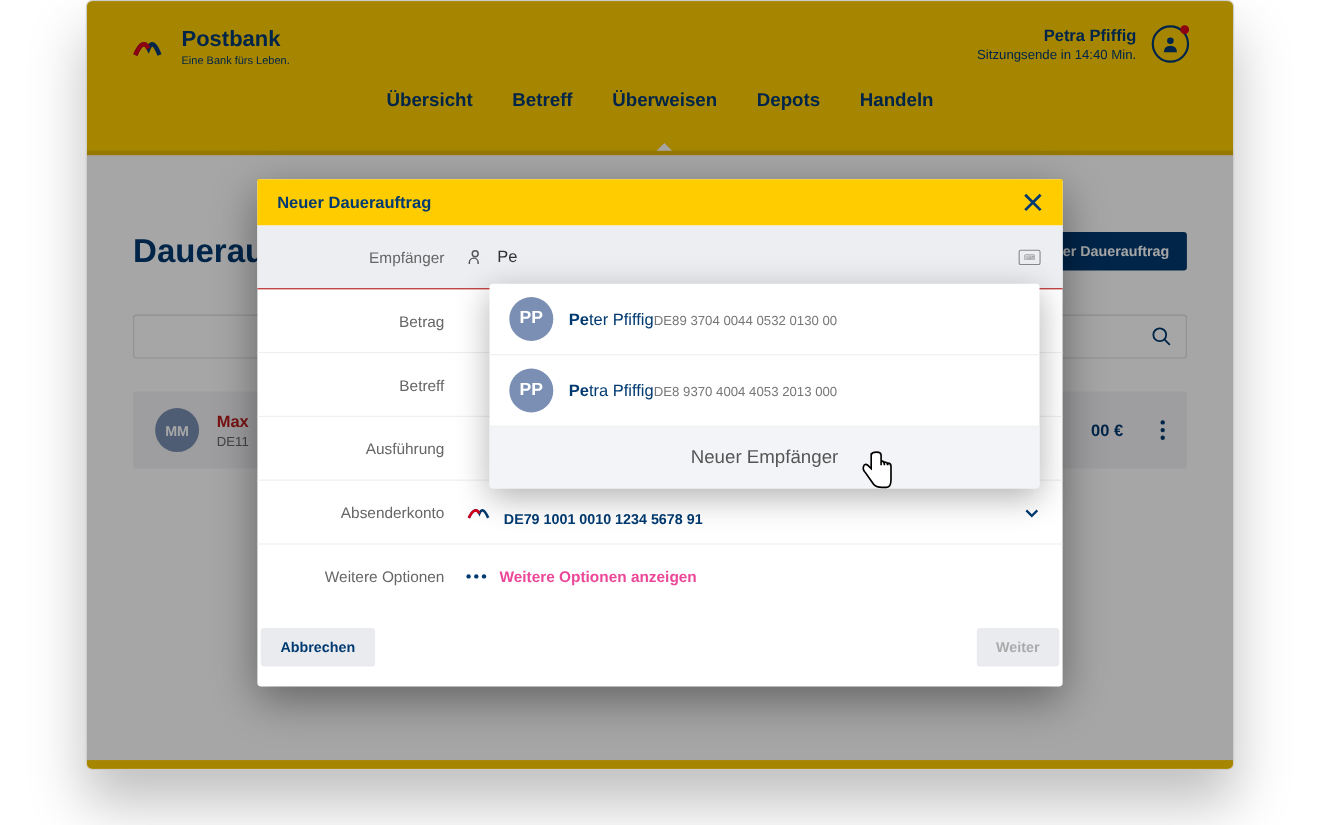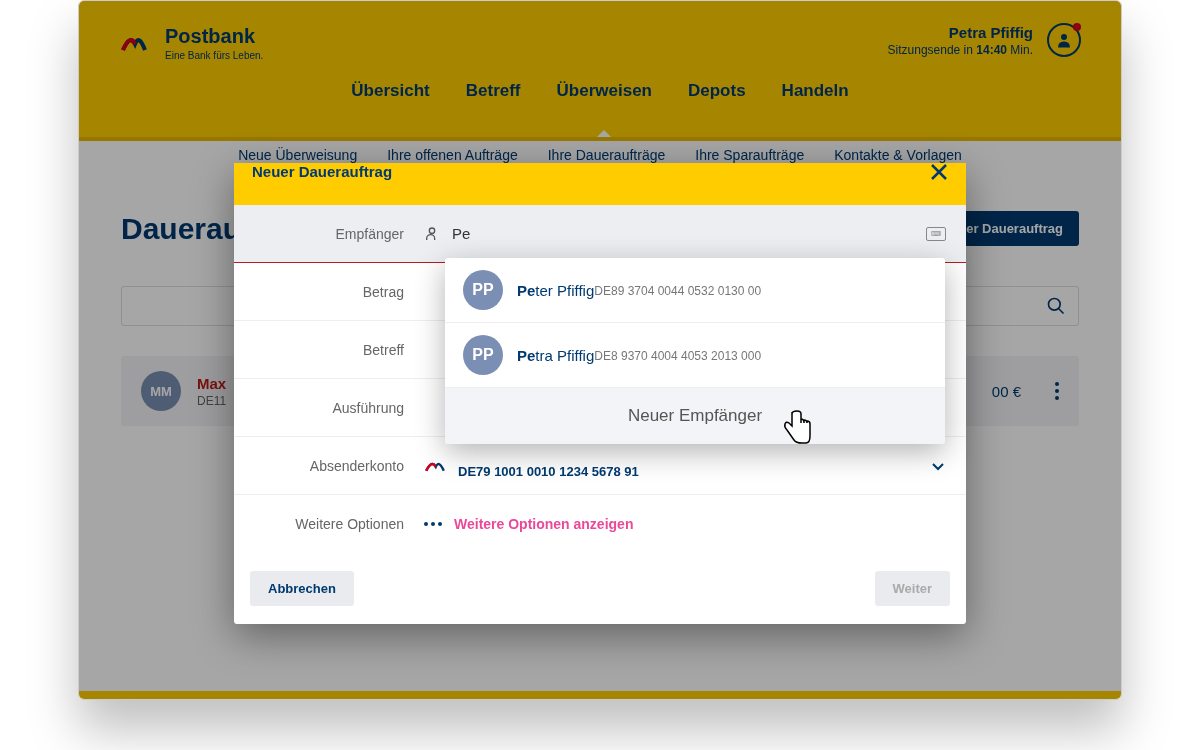--- a/index.html
+++ b/index.html
@@ -10,67 +10,67 @@
   .logo-area{position:absolute;top:24px;left:42px;display:flex;align-items:center;gap:18px}
   .logo-mark{width:26px;height:26px;position:relative}
   .logo-mark svg{display:block}
   .logo-text{display:flex;flex-direction:column}
   .logo-text .brand{font-size:20px;font-weight:700;color:#003a70}
   .logo-text .tag{font-size:10px;color:#003a70;margin-top:2px}
   .user-area{position:absolute;top:22px;right:40px;text-align:right;display:flex;align-items:center;gap:14px}
   .user-text{display:flex;flex-direction:column;align-items:flex-end}
   .user-name{font-weight:700;color:#003a70;font-size:15px}
   .session{font-size:12px;color:#003a70;margin-top:2px}
-  .session b{font-weight:700}
+  .session b{font-weight:400}
   .avatar-badge{width:34px;height:34px;border:2px solid #003a70;border-radius:50%;display:flex;align-items:center;justify-content:center;position:relative}
   .avatar-badge .dot{position:absolute;top:-2px;right:-2px;width:8px;height:8px;background:#d9001b;border-radius:50%}
   .avatar-badge svg{width:18px;height:18px;fill:#003a70}
   .main-nav{position:absolute;bottom:30px;left:0;right:0;display:flex;justify-content:center;gap:36px}
   .main-nav .item{color:#003a70;font-size:17px;font-weight:600;cursor:pointer;position:relative;padding-bottom:6px}
   .main-nav .item.active::after{content:"";position:absolute;bottom:-30px;left:50%;transform:translateX(-50%);border:7px solid transparent;border-bottom-color:#fff}
   .sub-nav{position:absolute;bottom:-26px;left:0;right:0;display:flex;justify-content:center;gap:30px}
   .sub-nav .sitem{color:#003a70;font-size:14px;cursor:pointer}
   .page-body{padding:70px 42px 0;background:#fff}
   .page-title-row{display:flex;justify-content:space-between;align-items:center;margin-bottom:40px}
   .page-title{font-size:30px;font-weight:700;color:#003a70}
   .new-btn{background:#003a70;color:#fff;font-size:13px;font-weight:700;padding:10px 16px;border-radius:3px;cursor:pointer;display:flex;align-items:center;gap:6px}
   .search-row{display:flex;justify-content:flex-end;margin-bottom:30px}
   .search-box{width:100%;border:1px solid #ddd;border-radius:3px;height:40px;display:flex;align-items:center;padding:0 12px;justify-content:flex-end}
   .search-box svg{width:20px;height:20px;fill:#003a70}
   .list-row{background:#f3f3f6;border-radius:3px;height:70px;display:flex;align-items:center;padding:0 20px;gap:16px}
   .contact-avatar{width:40px;height:40px;border-radius:50%;background:#7a8fb3;color:#fff;display:flex;align-items:center;justify-content:center;font-size:13px;font-weight:700}
   .contact-info{display:flex;flex-direction:column}
   .contact-name{font-weight:700;color:#b91c1c;font-size:15px}
   .contact-iban{font-size:12px;color:#666;margin-top:2px}
-  .list-amount{margin-left:auto;color:#003a70;font-weight:400;font-size:15px}
+  .list-amount{margin-left:auto;color:#003a70;font-weight:700;font-size:15px}
   .list-menu{margin-left:18px;color:#003a70;cursor:pointer}
   .dots-v{display:flex;flex-direction:column;gap:3px}
   .dots-v span{width:4px;height:4px;background:#003a70;border-radius:50%}
   
   .modal{position:absolute;top:163px;left:50%;transform:translateX(-50%);width:732px;background:#fff;border-radius:3px;box-shadow:0 12px 40px rgba(0,0,0,.4);z-index:20}
-  .modal-head{background:#ffcc00;height:42px;display:flex;padding:0 18px;justify-content:space-between}
+  .modal-head{background:#ffcc00;height:42px;display:flex;align-items:center;padding:0 18px;justify-content:space-between}
   .modal-title{font-weight:700;color:#003a70;font-size:15px}
   .modal-close{width:18px;height:18px;cursor:pointer;color:#003a70}
   .modal-body{}
   .form-row{display:flex;align-items:center;min-height:58px;border-bottom:1px solid #eee;padding:0 20px}
   .form-row.recipient{background:#eceef2;border-bottom:1px solid #b91c1c;position:relative}
   .form-label{width:170px;text-align:right;color:#666;font-size:14px;padding-right:20px}
   .form-field{flex:1;display:flex;align-items:center;gap:12px}
   .person-icon{width:16px;height:16px;color:#555}
   .recipient-input{font-size:15px;color:#333}
   .kbd-icon{margin-left:auto;width:20px;height:14px;border:1px solid #888;border-radius:2px;font-size:7px;color:#888;display:flex;align-items:center;justify-content:center}
   .sender-field{display:flex;flex-direction:column}
   .sender-iban{color:#003a70;font-size:13px;font-weight:600;margin-top:12px}
   .sender-row{display:flex;align-items:center;gap:12px;width:100%}
   .sender-logo{width:22px;height:16px}
   .chevron-down{margin-left:auto;width:16px;height:16px;color:#003a70}
   .dots-h{display:flex;gap:3px}
   .dots-h span{width:4px;height:4px;background:#003a70;border-radius:50%}
   .more-text{color:#ec4899;font-weight:700;font-size:14px}
-  .modal-foot{display:flex;justify-content:space-between;padding:18px 16px}
+  .modal-foot{display:flex;justify-content:space-between;padding:18px 3px}
   .btn{padding:10px 18px;border-radius:3px;font-size:13px;font-weight:700;cursor:pointer}
   .btn-cancel{background:#e9ebef;color:#003a70}
   .btn-next{background:#e9ebef;color:#aaa}
   
   .ac-dropdown{position:absolute;top:258px;left:50%;transform:translateX(-50%);width:500px;margin-left:95px;background:#fff;border-radius:3px;box-shadow:0 8px 30px rgba(0,0,0,.3);z-index:30;overflow:hidden}
   .ac-item{display:flex;align-items:center;gap:14px;padding:12px 18px;border-bottom:1px solid #eee;cursor:pointer}
   .ac-avatar{width:40px;height:40px;border-radius:50%;background:#7a8fb3;color:#fff;display:flex;align-items:center;justify-content:center;font-size:16px;font-weight:700}
   .ac-text{display:flex;flex-direction:row}
   .ac-name{color:#003a70;font-size:15px}
   .ac-name b{font-weight:700}
@@ -111,27 +111,20 @@
           </svg>
       </div>
     </div>
     <div class="main-nav">
       <span class="item">Übersicht</span>
       <span class="item">Betreff</span>
       <span class="item active">Überweisen</span>
       <span class="item">Depots</span>
       <span class="item">Handeln</span>
     </div>
-    <div class="sub-nav">
-      <span class="sitem">Neue Überweisung</span>
-      <span class="sitem">Ihre offenen Aufträge</span>
-      <span class="sitem">Ihre Daueraufträge</span>
-      <span class="sitem">Ihre Sparaufträge</span>
-      <span class="sitem">Kontakte &amp; Vorlagen</span>
-    </div>
   </div>
 
   <div class="page-body">
     <div class="page-title-row">
       <div class="page-title">Daueraufträge</div>
       <div class="new-btn">+ Neuer Dauerauftrag</div>
     </div>
     <div class="search-row">
       <div class="search-box">
         <svg viewBox="0 0 24 24">

